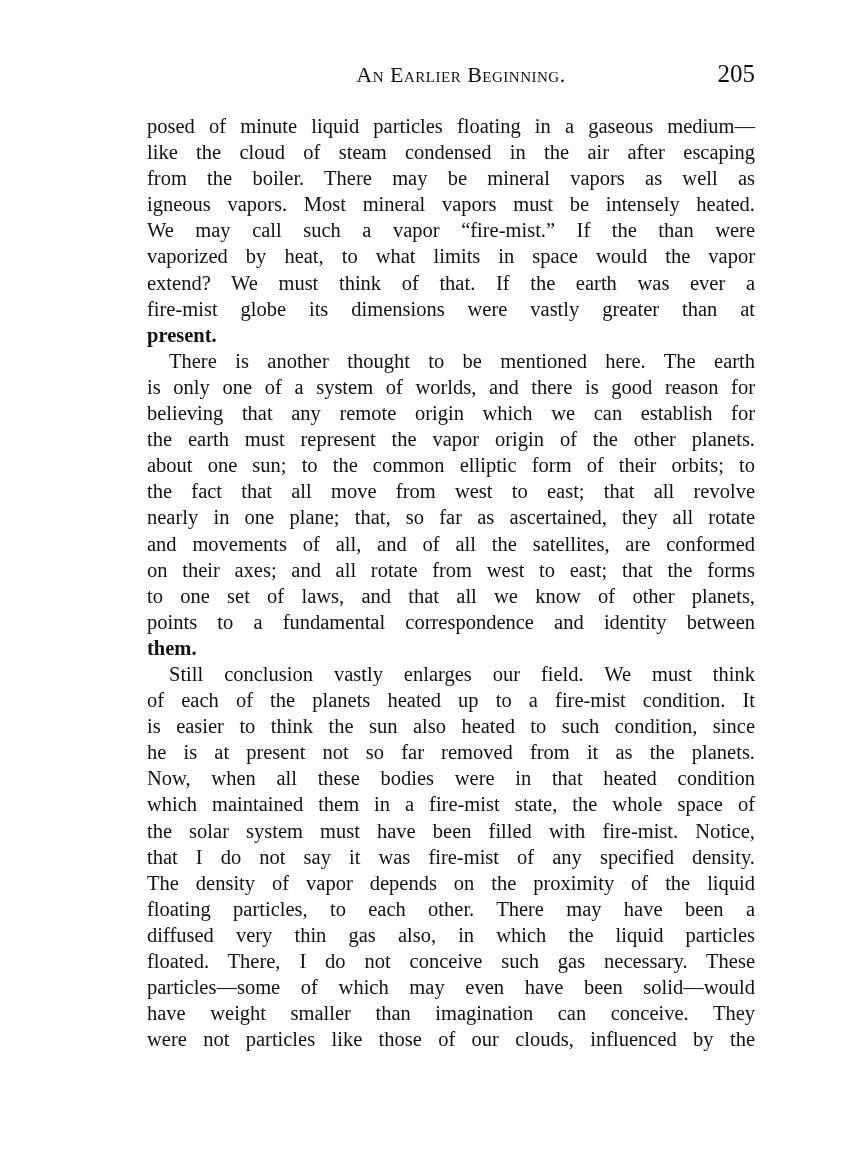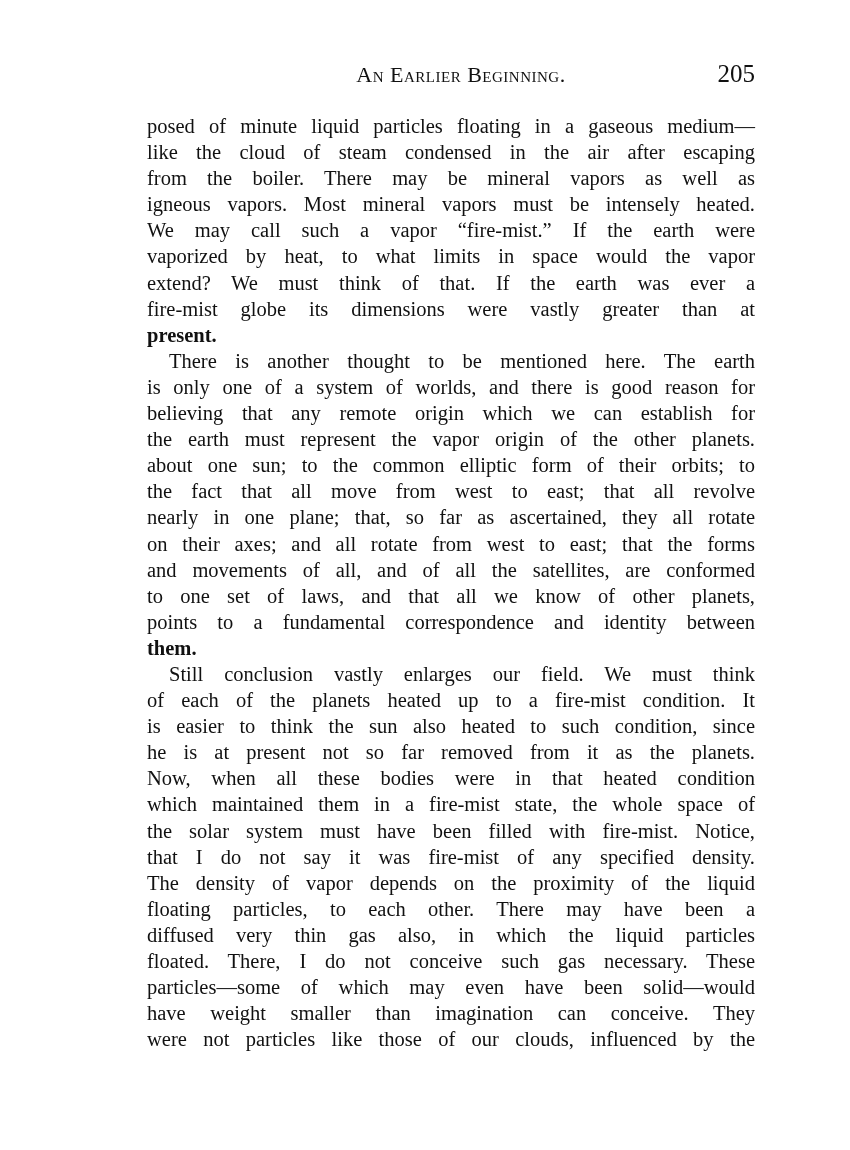--- a/index.html
+++ b/index.html
@@ -81,37 +81,37 @@
     <span class="page-number">205</span>
   </div>
 
   <div class="body-text">
 
     <div>
       <span class="line">posed of minute liquid particles floating in a gaseous medium—</span>
       <span class="line">like the cloud of steam condensed in the air after escaping</span>
       <span class="line">from the boiler. There may be mineral vapors as well as</span>
       <span class="line">igneous vapors. Most mineral vapors must be intensely heated.</span>
-      <span class="line">We may call such a vapor “fire-mist.” If the earth were</span>
+      <span class="line">We may call such a vapor “fire-mist.” If the than were</span>
       <span class="line">vaporized by heat, to what limits in space would the vapor</span>
       <span class="line">extend? We must think of that. If the earth was ever a</span>
       <span class="line">fire-mist globe its dimensions were vastly greater than at</span>
       <span class="line last">present.</span>
     </div>
 
     <div>
       <span class="line indent">There is another thought to be mentioned here. The earth</span>
       <span class="line">is only one of a system of worlds, and there is good reason for</span>
       <span class="line">believing that any remote origin which we can establish for</span>
       <span class="line">the earth must represent the vapor origin of the other planets.</span>
       <span class="line">about one sun; to the common elliptic form of their orbits; to</span>
       <span class="line">the fact that all move from west to east; that all revolve</span>
       <span class="line">nearly in one plane; that, so far as ascertained, they all rotate</span>
+      <span class="line">and movements of all, and of all the satellites, are conformed</span>
       <span class="line">on their axes; and all rotate from west to east; that the forms</span>
-      <span class="line">and movements of all, and of all the satellites, are conformed</span>
       <span class="line">to one set of laws, and that all we know of other planets,</span>
       <span class="line">points to a fundamental correspondence and identity between</span>
       <span class="line last">them.</span>
     </div>
 
     <div>
       <span class="line indent">Still conclusion vastly enlarges our field. We must think</span>
       <span class="line">of each of the planets heated up to a fire-mist condition. It</span>
       <span class="line">is easier to think the sun also heated to such condition, since</span>
       <span class="line">he is at present not so far removed from it as the planets.</span>

